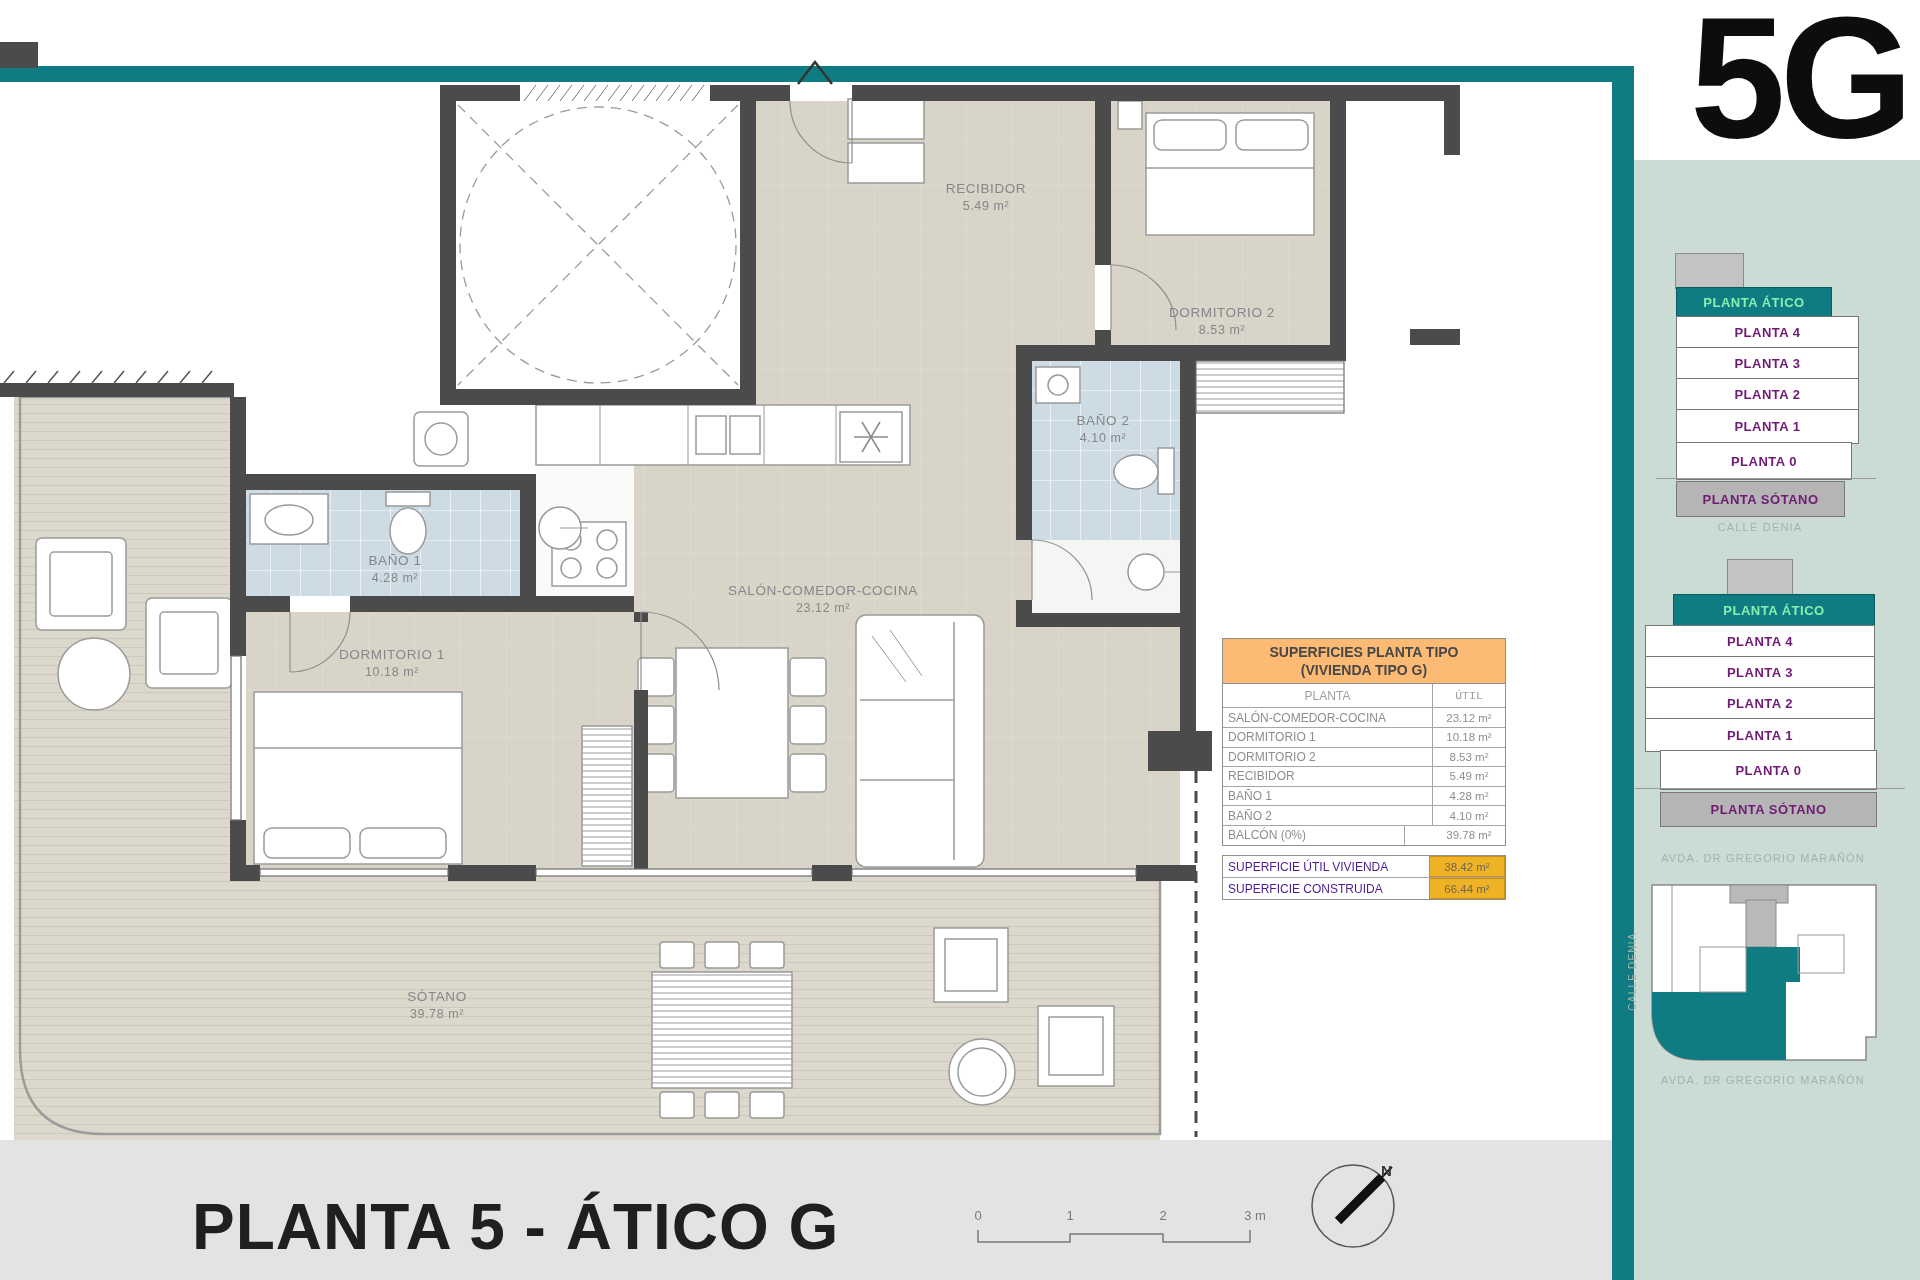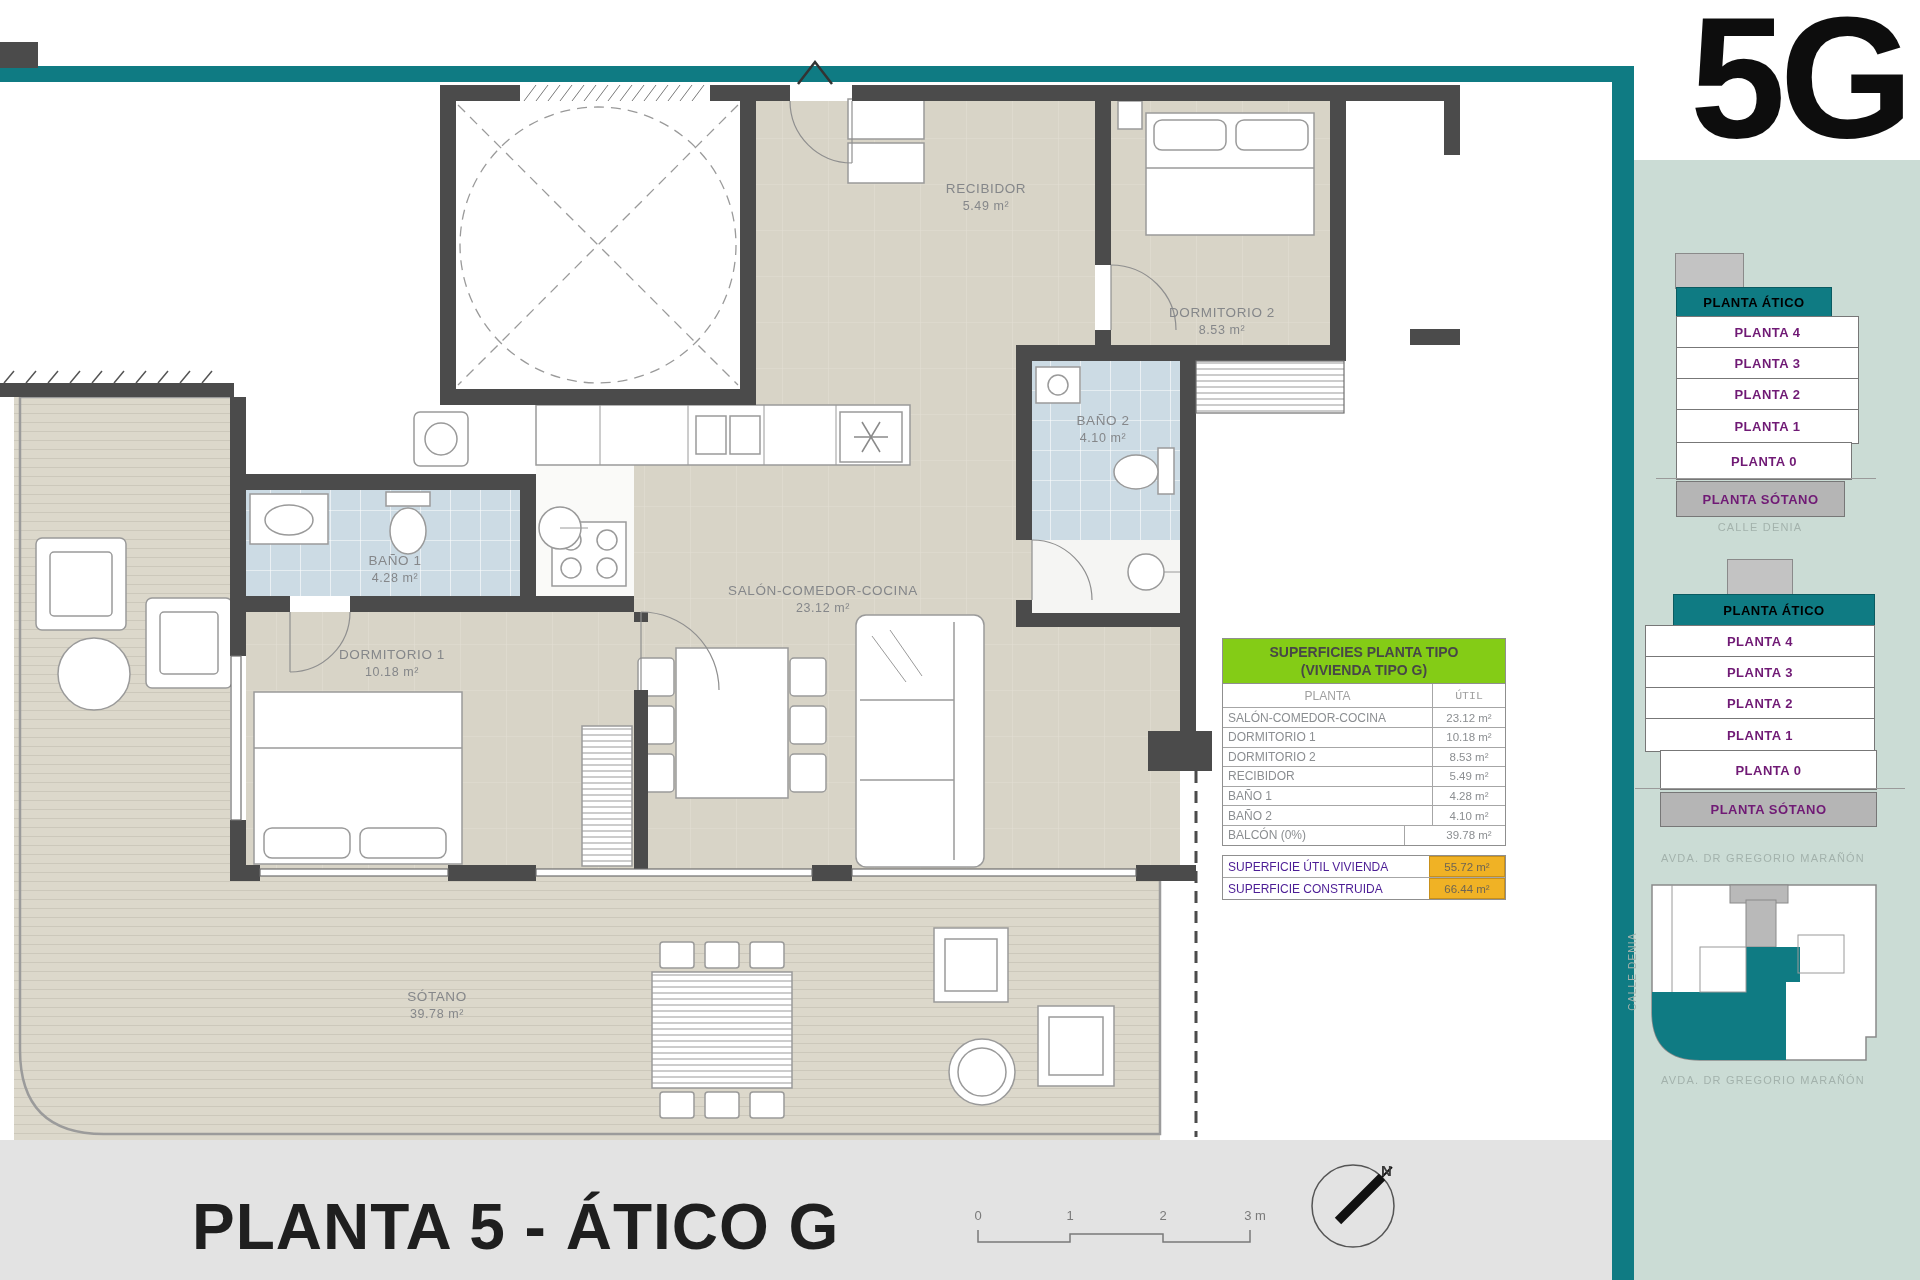--- a/index.html
+++ b/index.html
@@ -12,42 +12,42 @@
   svg{display:block;}
 
   
   .room-label{transform:translate(-50%,-50%);text-align:center;color:#85878a;
     letter-spacing:.6px;line-height:1.35;white-space:nowrap;pointer-events:none;}
   .room-label .rl-name{font-size:13.5px;}
   .room-label .rl-area{font-size:12.5px;}
 
   
   .surf-table{left:1222px;top:638px;width:282px;border:1.5px solid #8f8f8f;background:#fff;}
-  .st-title{background:#84cc16;color:#474747;font-weight:bold;font-size:14px;
+  .st-title{background:#fdba74;color:#474747;font-weight:bold;font-size:14px;
     text-align:center;line-height:1.3;padding:4px 6px;border-bottom:1.5px solid #8f8f8f;}
   .st-header,.st-row{display:flex;border-bottom:1px solid #a6a6a6;}
   .st-row:last-child{border-bottom:none;gap:28px;}
   .st-header{height:23px;}
   .st-row{height:18.6px;}
   .st-name{flex:1;font-size:12px;color:#8b8e91;padding-left:5px;display:flex;align-items:center;
     border-right:1px solid #a6a6a6;overflow:hidden;white-space:nowrap;}
   .st-header .st-name{justify-content:center;color:#a0a0a0;padding-left:0;}
   .st-util{width:72px;font-size:11.5px;color:#8b8e91;display:flex;align-items:center;justify-content:center;}
   .st-header .st-util{color:#a0a0a0;font-family:Liberation Mono, monospace;}
   .surf-totals{left:1222px;top:855px;width:282px;border:1.5px solid #8f8f8f;background:#fff;}
   .st-trow{display:flex;height:21px;border-bottom:1px solid #a6a6a6;}
   .st-trow:last-child{border-bottom:none;}
   .st-tname{flex:1;font-size:12px;color:#4c1d95;padding-left:5px;display:flex;align-items:center;white-space:nowrap;}
   .st-tval{width:74px;background:var(--orange);border:1.5px solid #c8901a;font-size:11.5px;color:#6e6553;
     display:flex;align-items:center;justify-content:center;}
 
   
   .stack-box{border:1px solid #777;background:#fff;color:#701a75;font-weight:bold;font-size:13px;
     letter-spacing:.5px;display:flex;align-items:center;justify-content:center;white-space:nowrap;}
-  .stack-atico{background:var(--teal);color:#000000;border-color:#0a5b61;}
+  .stack-atico{background:var(--teal);color:#86efac;border-color:#0a5b61;}
   .stack-sotano{background:#b5b5b5;}
   .stack-roof{background:#c3c3c3;border:1px solid #8a8a8a;}
   .stack-caption{color:#a3b2ac;font-size:11px;letter-spacing:1.2px;text-align:center;white-space:nowrap;}
   .ground-line{height:0;border-top:1.5px solid #9a9a9a;}
 
   .street-vert{transform:rotate(-90deg);transform-origin:center;color:#a3b2ac;font-size:10px;
     letter-spacing:1.2px;width:120px;text-align:center;}
 
   
   .plan-title{left:192px;top:1190px;font-size:64px;font-weight:bold;color:#1f1f1f;letter-spacing:1px;white-space:nowrap;}
@@ -352,21 +352,21 @@
         <div class="st-util">4.10 m²</div>
       </div>
     <div class="st-row">
         <div class="st-name">BALCÓN (0%)</div>
         <div class="st-util">39.78 m²</div>
       </div>
   </div>
   <div class="abs surf-totals">
     <div class="st-trow">
         <div class="st-tname">SUPERFICIE ÚTIL VIVIENDA</div>
-        <div class="st-tval">55.72 m²</div>
+        <div class="st-tval">38.42 m²</div>
       </div>
     <div class="st-trow">
         <div class="st-tname">SUPERFICIE CONSTRUIDA</div>
         <div class="st-tval">66.44 m²</div>
       </div>
   </div>
 
   <div class="abs unit-code">5G</div>
 
   <div>

